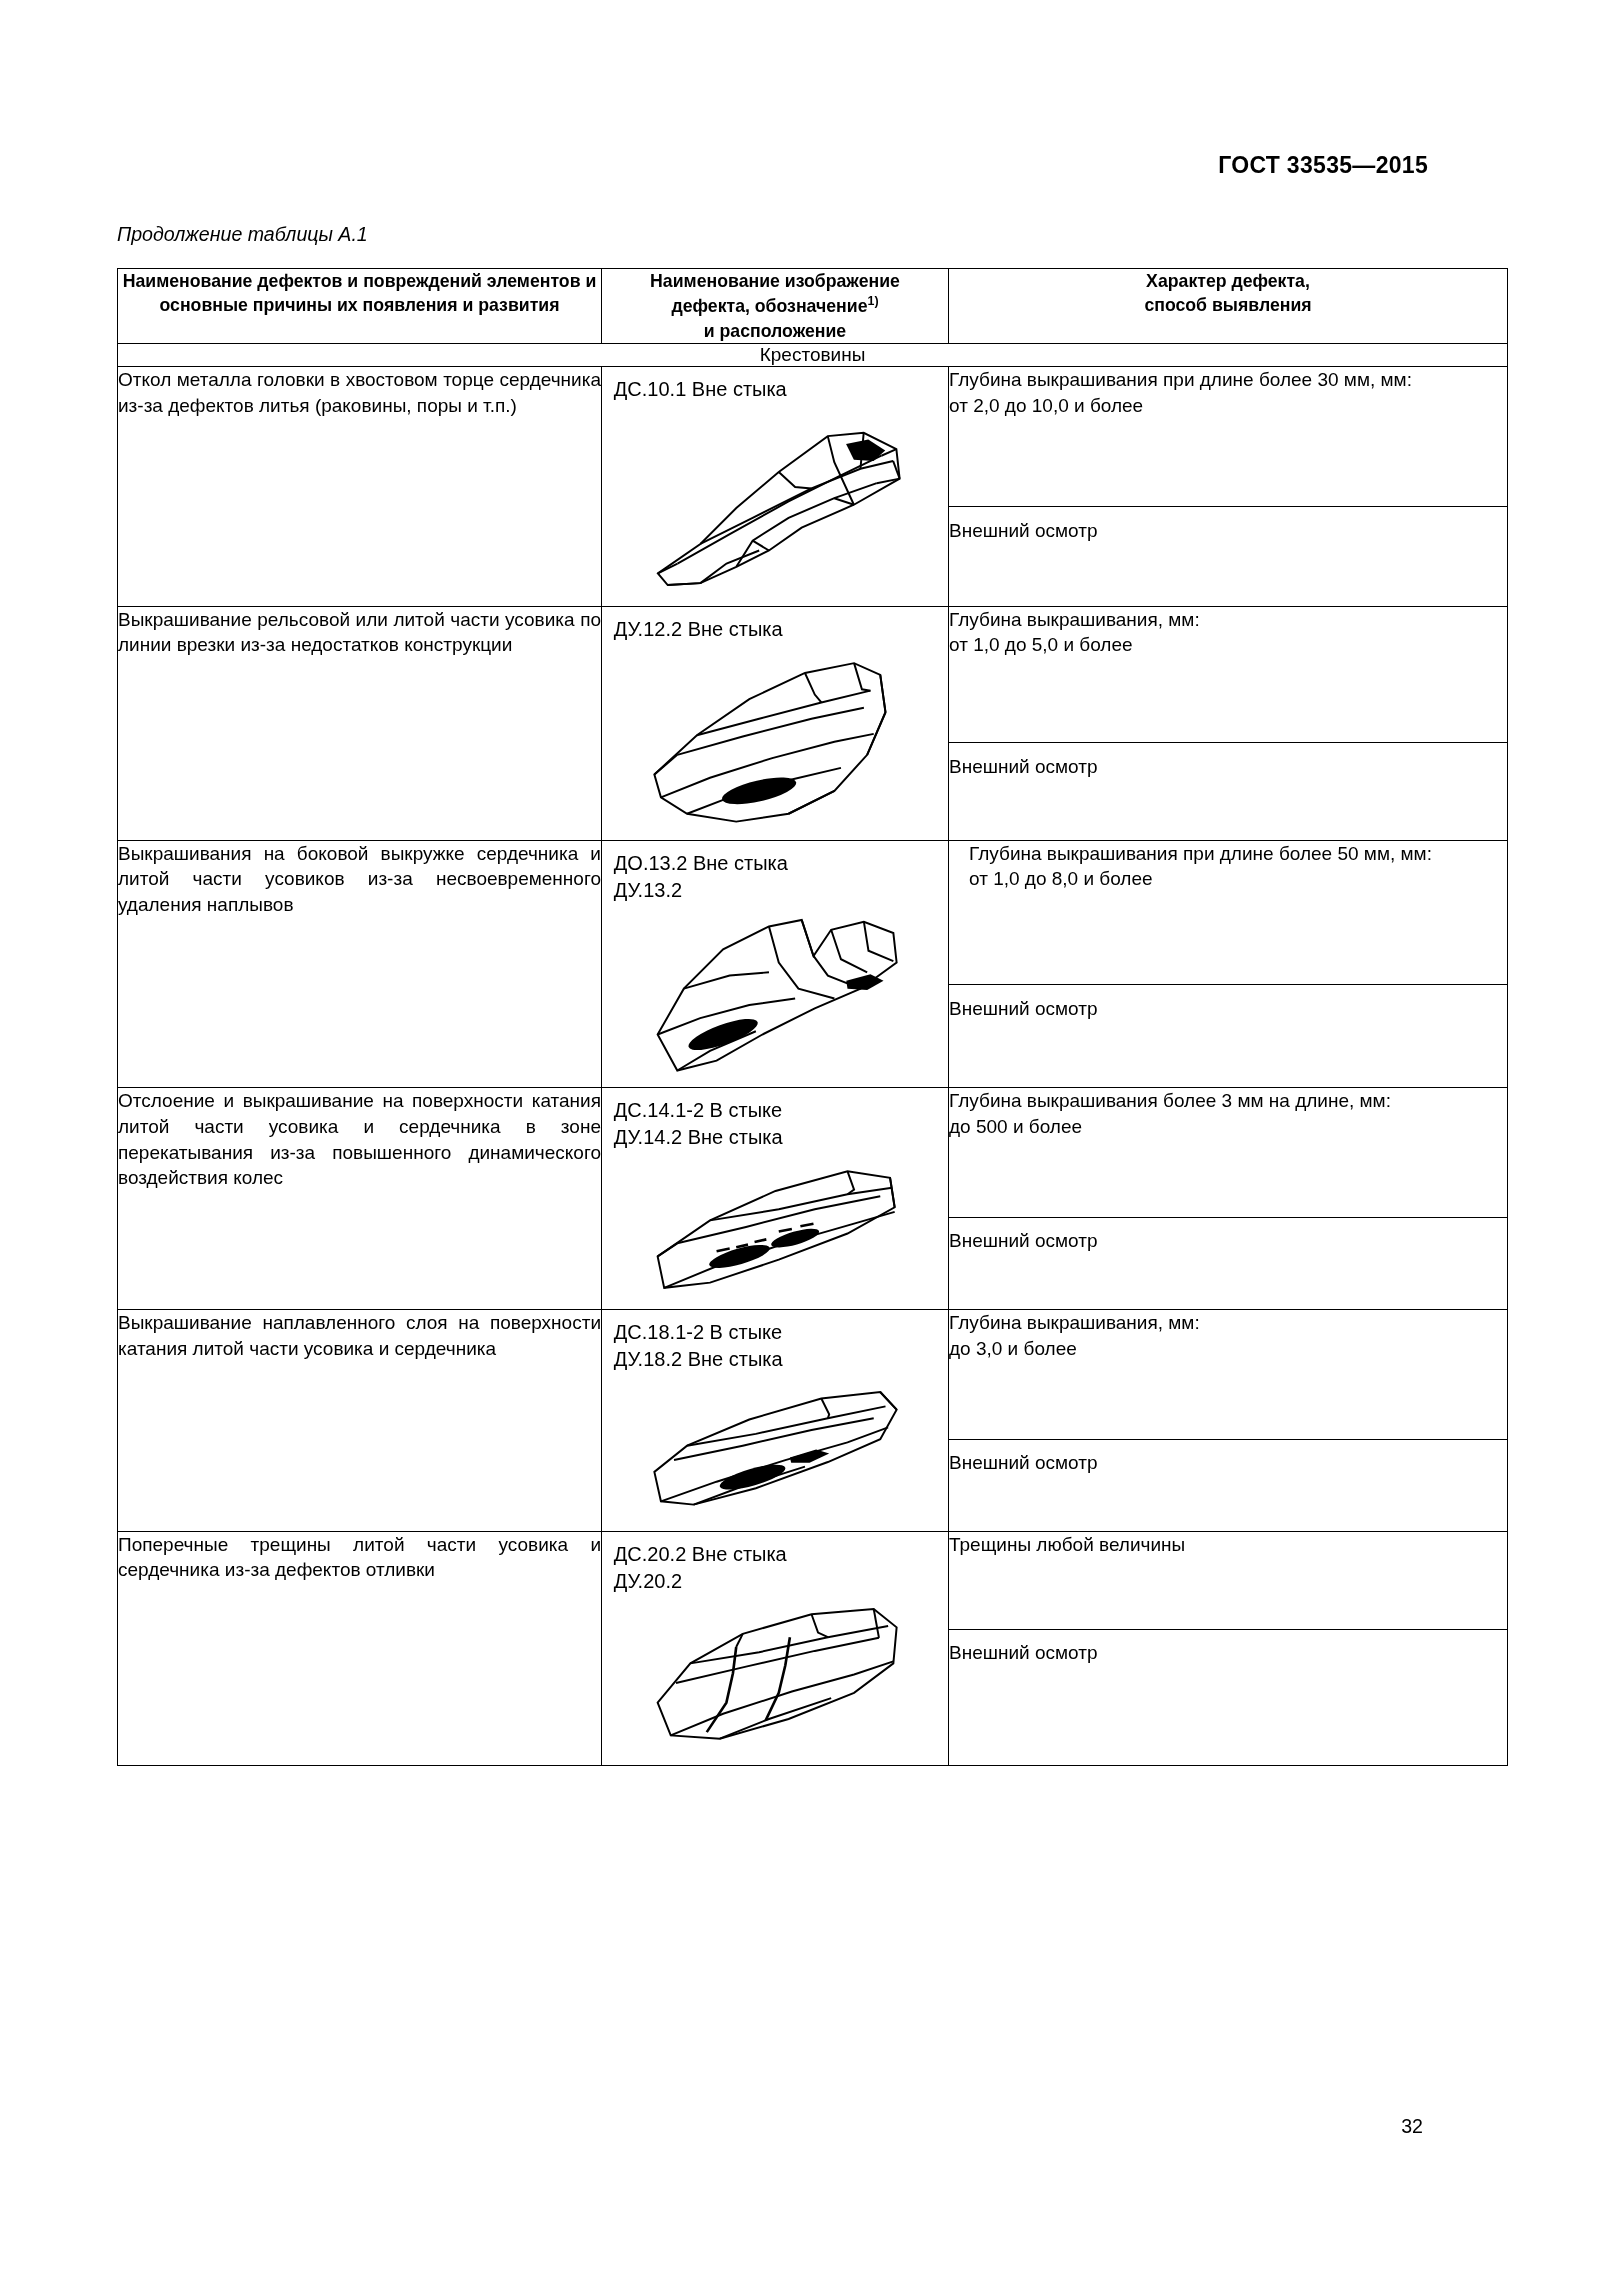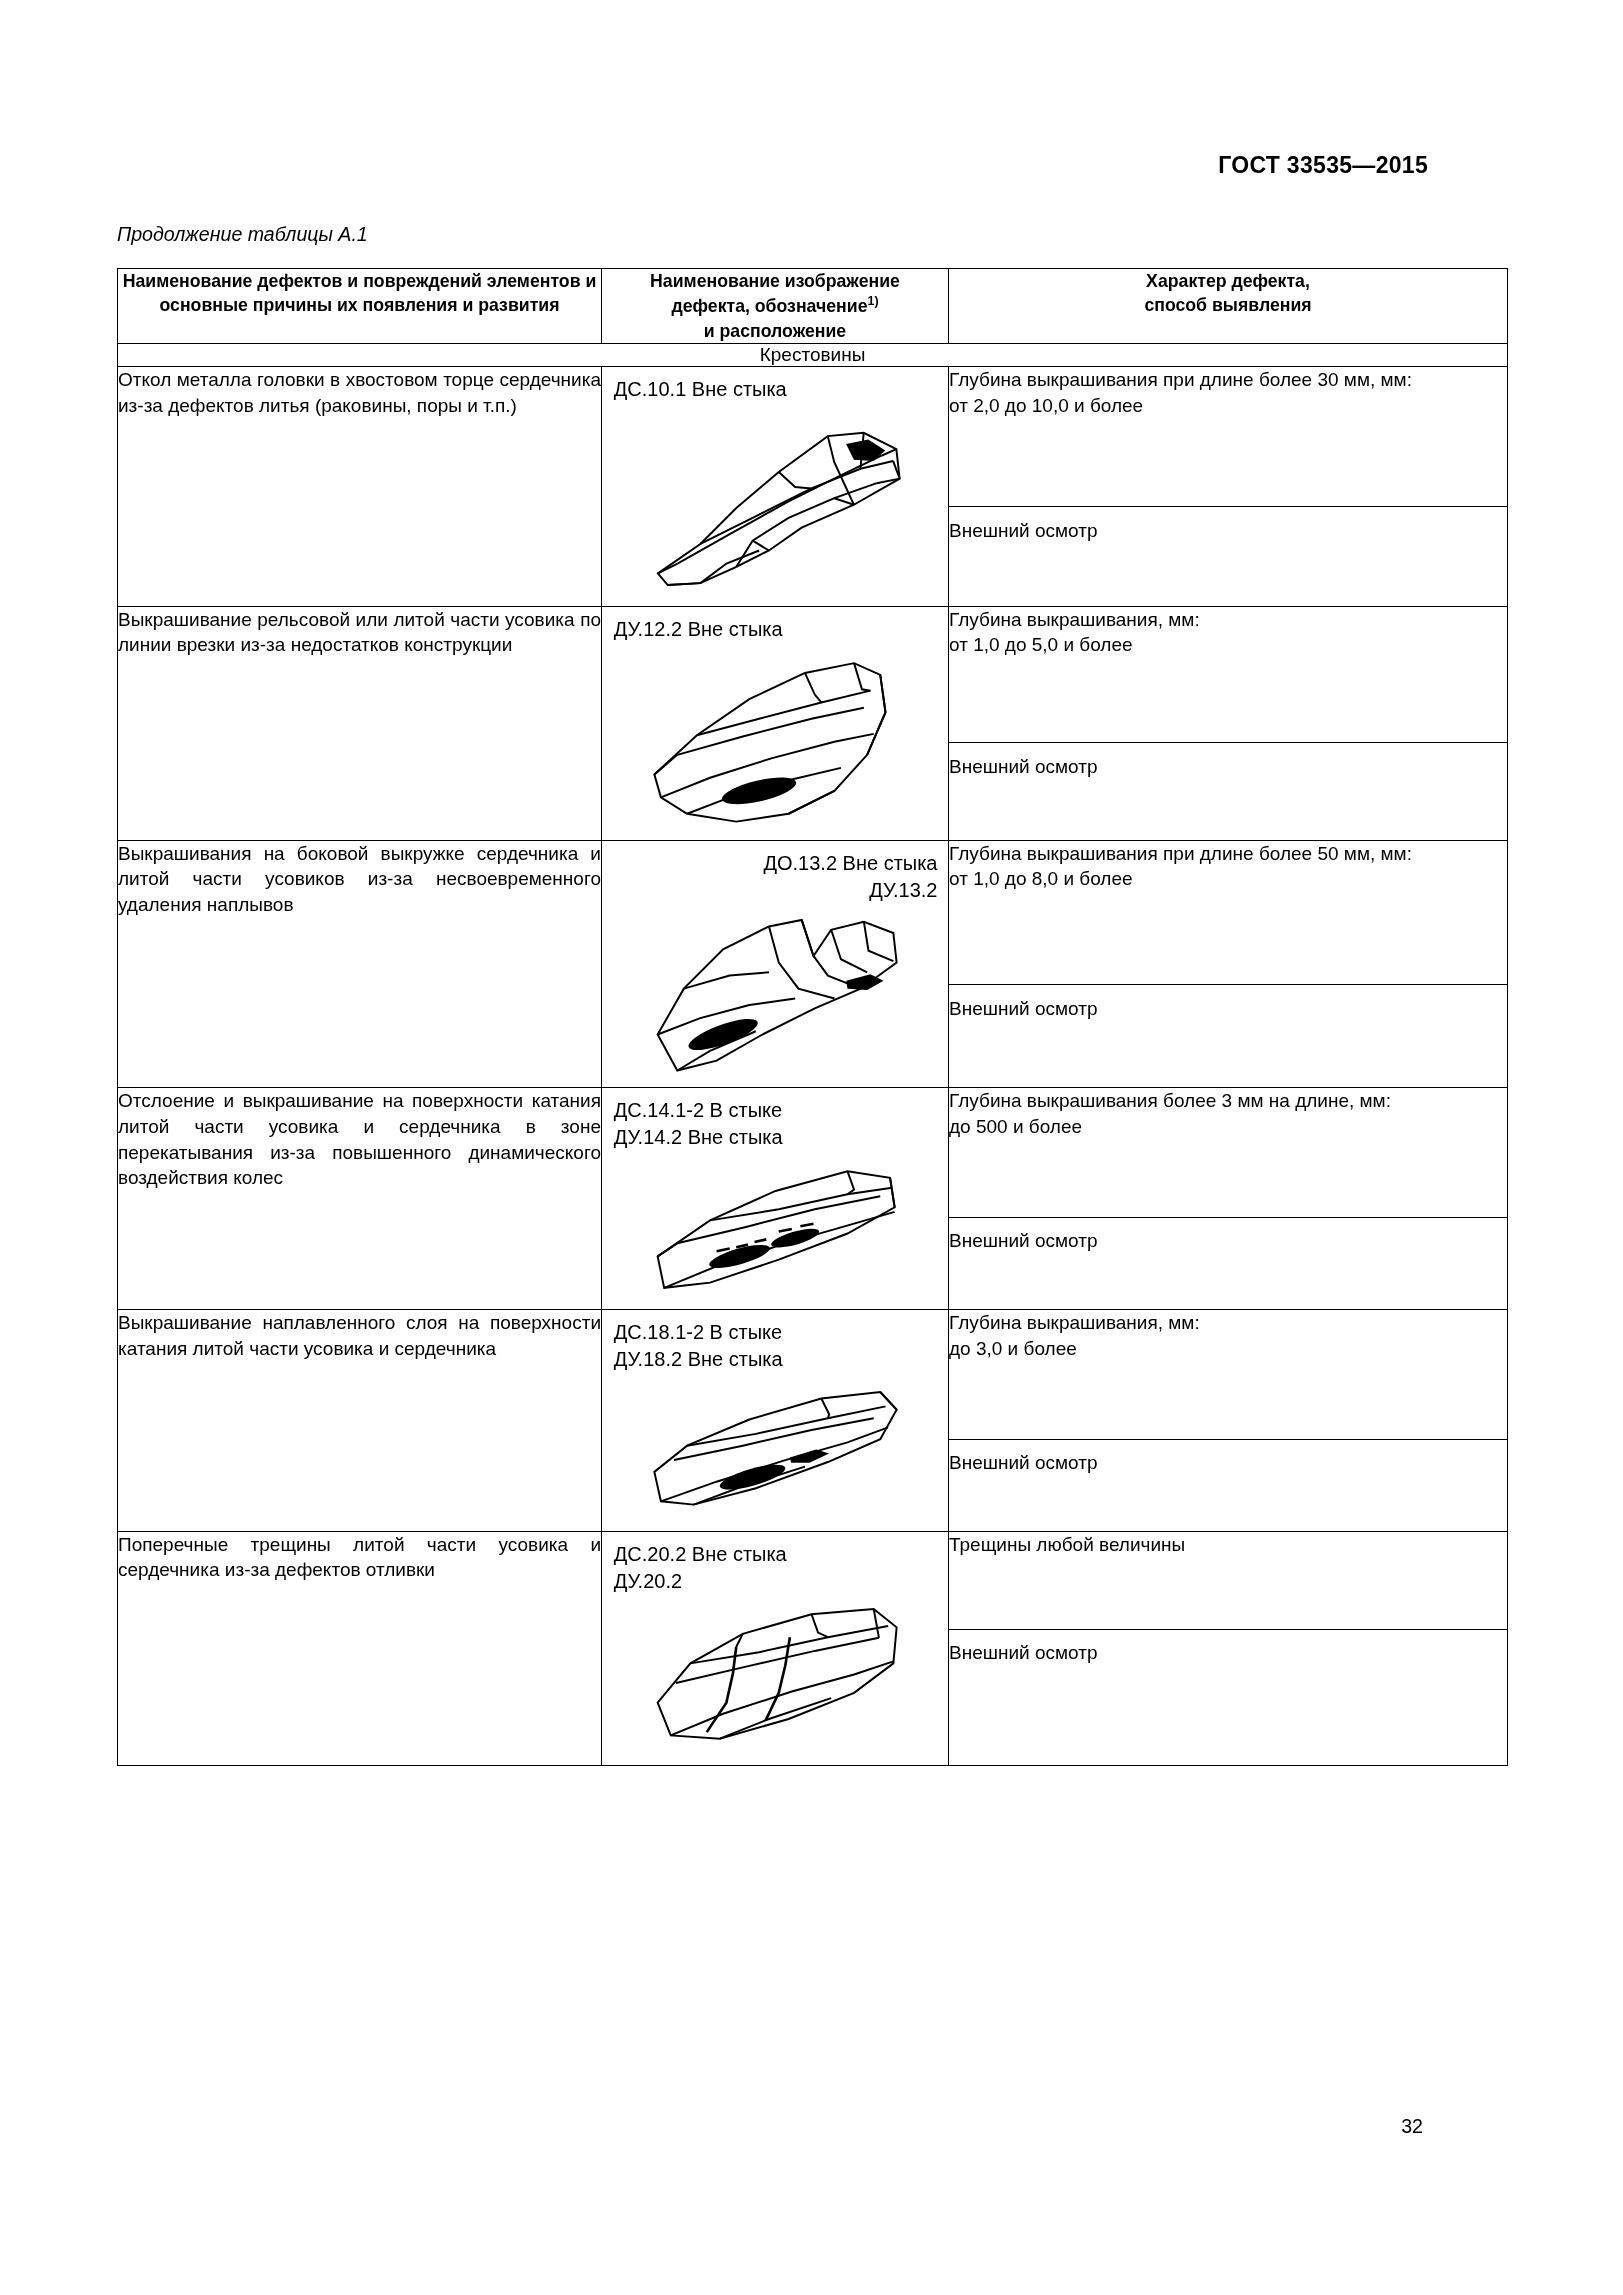--- a/index.html
+++ b/index.html
@@ -198,39 +198,39 @@
         <td class="charcell" style="white-space: pre-line;">Глубина выкрашивания, мм:
 от 1,0 до 5,0 и более</td>
       </tr>
       <tr>
         <td class="charcell lower">Внешний осмотр</td>
       </tr>
 
       <tr>
         <td class="desc" rowspan="2">Выкрашивания на боковой выкружке сердечника и литой части усовиков из-за несвоевременного удаления наплывов</td>
         <td rowspan="2">
-          <div class="code" style="white-space: pre-line; text-align: right;">ДО.13.2 Вне стыка
+          <div class="code" style="white-space: pre-line;">ДО.13.2 Вне стыка
 ДУ.13.2</div>
           <div class="fig-wrap">
             <svg width="275" height="177" viewBox="0 0 420 270" fill="none" stroke="#000" stroke-width="3">
               <path d="M30 190 L70 120 L130 60 L200 25 L250 15 L268 70 L295 30 L345 18 L390 35 L395 80 L340 120 L270 150 L190 190 L120 230 L60 245 Z"></path>
               <path d="M200 25 L215 80 L245 120 L300 135"></path>
               <path d="M250 15 L268 70"></path>
               <path d="M268 70 L290 100 L340 120"></path>
               <path d="M295 30 L310 75 L350 95"></path>
               <path d="M345 18 L352 62 L390 78"></path>
               <path d="M70 120 L140 100 L200 95"></path>
               <path d="M30 190 L95 165 L170 145 L240 135"></path>
               <path d="M60 245 L110 215 L180 185"></path>
               <ellipse cx="130" cy="190" rx="56" ry="15" transform="rotate(-20 130 190)" fill="#000" stroke="none"></ellipse>
               <path d="M318 108 L355 98 L375 108 L350 122 L320 120 Z" fill="#000" stroke="none"></path>
             </svg>
           </div>
         </td>
-        <td class="charcell" style="white-space: pre-line;">Глубина выкрашивания при длине более 50 мм, мм:
+        <td class="charcell" style="white-space: pre-line; padding-left: 20px;">Глубина выкрашивания при длине более 50 мм, мм:
 от 1,0 до 8,0 и более</td>
       </tr>
       <tr>
         <td class="charcell lower">Внешний осмотр</td>
       </tr>
 
       <tr>
         <td class="desc" rowspan="2">Отслоение и выкрашивание на поверхности катания литой части усовика и сердечника в зоне перекатывания из-за повышенного динамического воздействия колес</td>
         <td rowspan="2">
           <div class="code" style="white-space: pre-line;">ДС.14.1-2 В стыке

